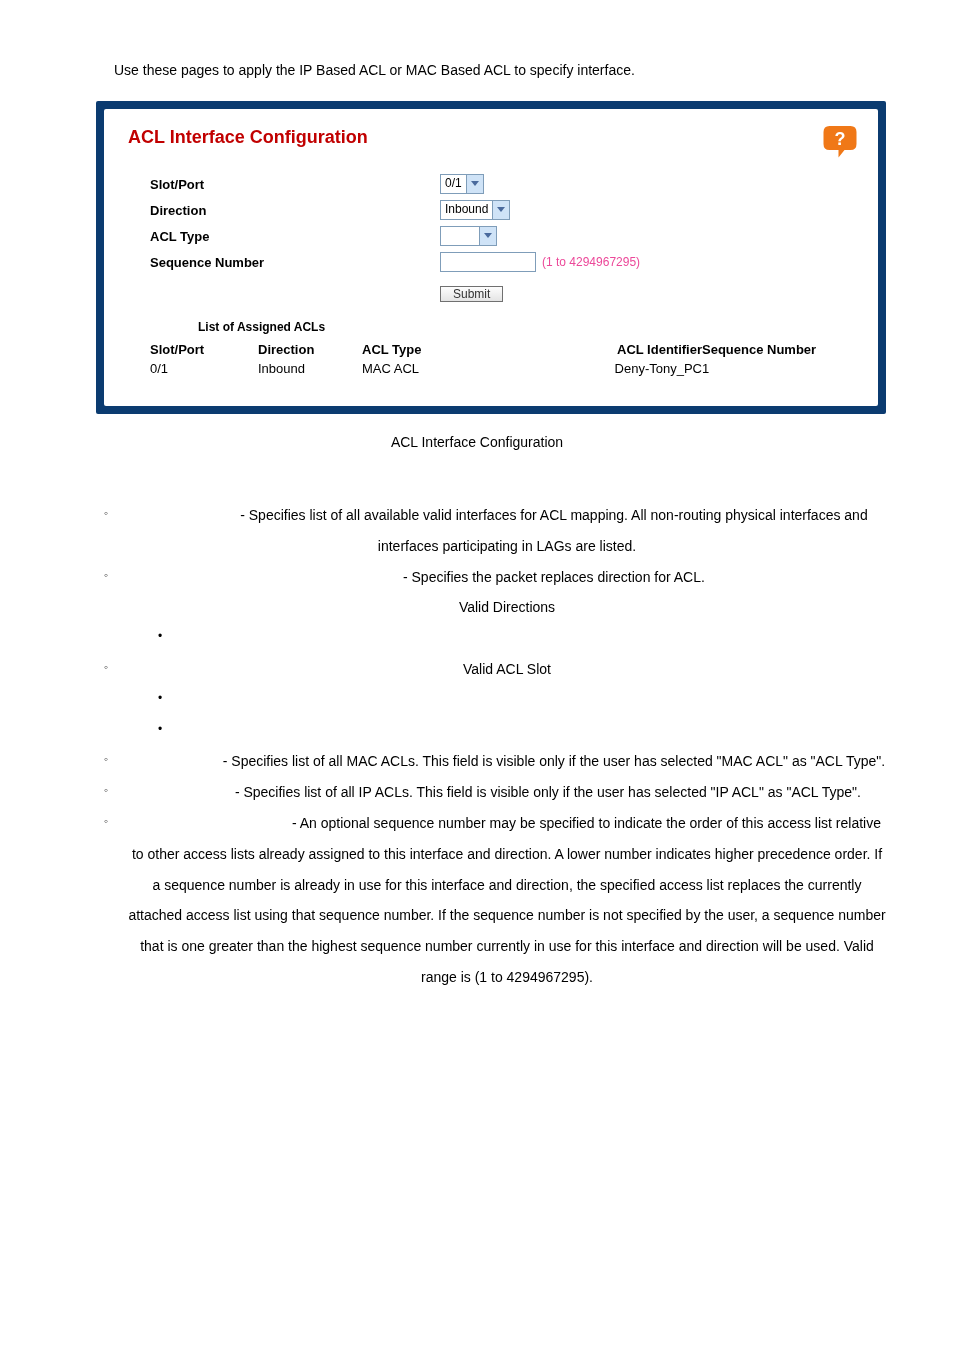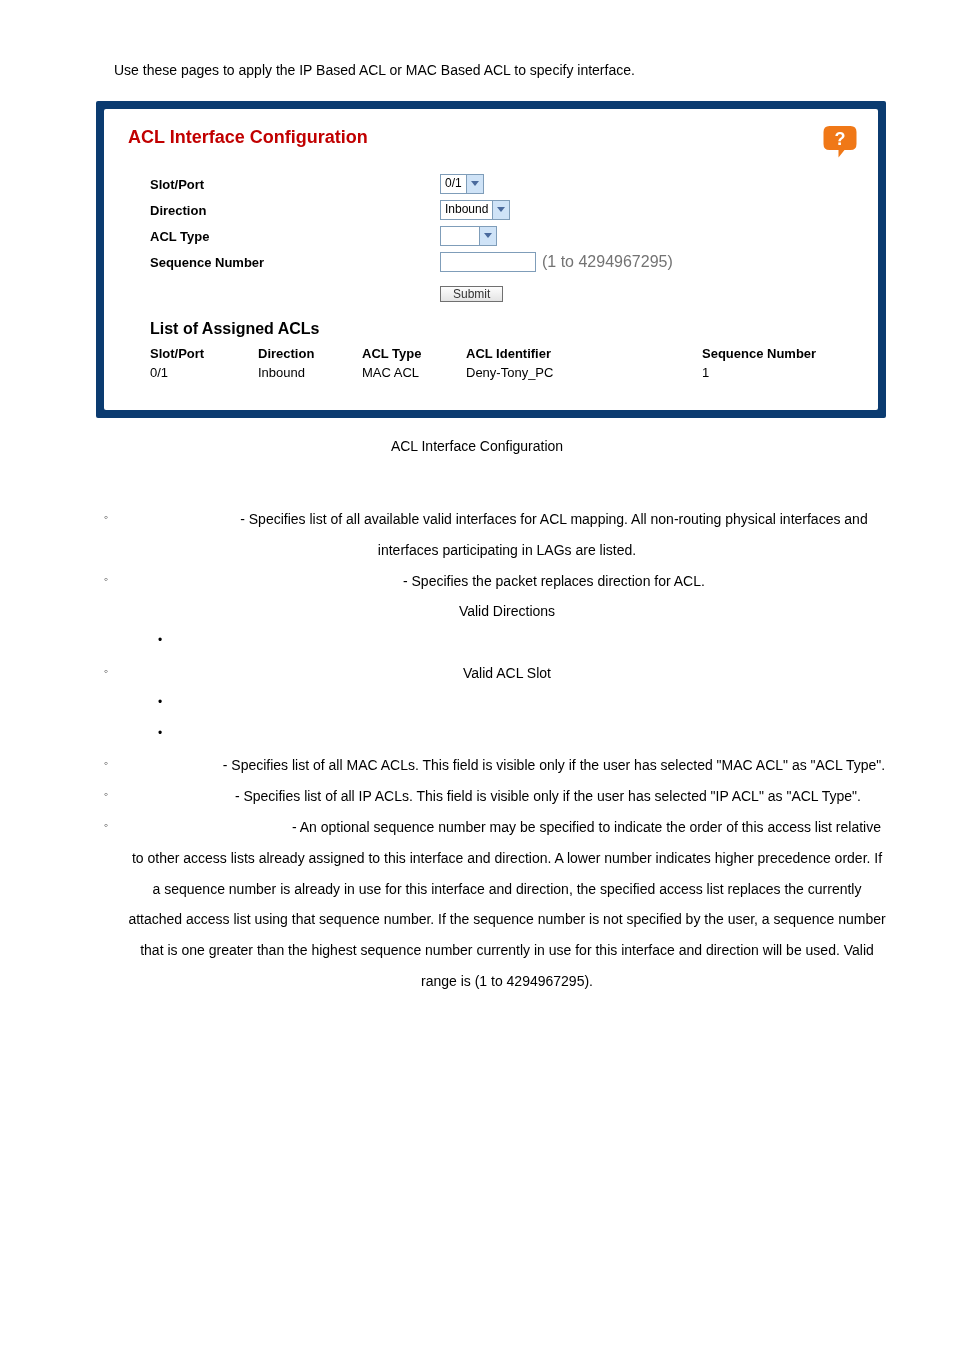--- a/index.html
+++ b/index.html
@@ -82,55 +82,56 @@
   .select-arrow svg { display:block; }
   .text-input {
     border: 1px solid #7f9db9;
     background: #fff;
     height: 16px;
     width: 88px;
     font-size: 12px;
     padding: 1px 3px;
   }
   .hint {
-    font-size: 16px;
-    color: #737373;
+    font-size: 12px;
+    color: #ec4899;
     margin-left: 6px;
   }
   .submit-row {
     padding-left: 290px;
     margin-top: 14px;
   }
   .submit-btn {
     display: inline-block;
     border: 1px solid #707070;
     background: linear-gradient(#fdfdfd, #e4e4e4);
     font-size: 12px;
     padding: 0 12px;
     color: #333;
     font-family: Arial, sans-serif;
   }
   .assigned-title {
     font-weight: bold;
     margin-top: 18px;
     margin-bottom: 8px;
-    font-size: 16px;
+    font-size: 12px;
+    margin-left: 48px;
   }
   .tbl {
     width: 100%;
     font-size: 13px;
   }
   .tbl-head, .tbl-row {
     display: flex;
   }
   .tbl-head { font-weight: bold; margin-bottom: 4px; }
   .c1 { width: 108px; }
   .c2 { width: 104px; }
   .c3 { width: 104px; }
-  .c4 { width: 236px; }
+  .c4 { width: 236px; text-align: right; }
   .c5 { flex: 1; }
   .caption {
     text-align: center;
     margin: 14px 0 50px 0;
     font-size: 14px;
   }
   ul.outer {
     list-style: none;
     padding-left: 60px;
     margin: 0;

